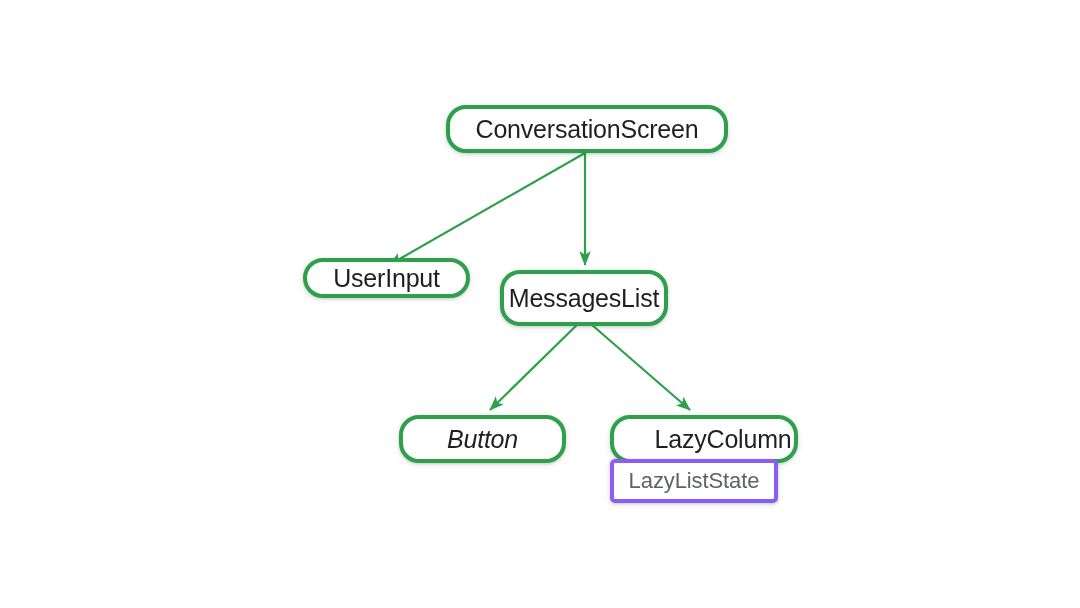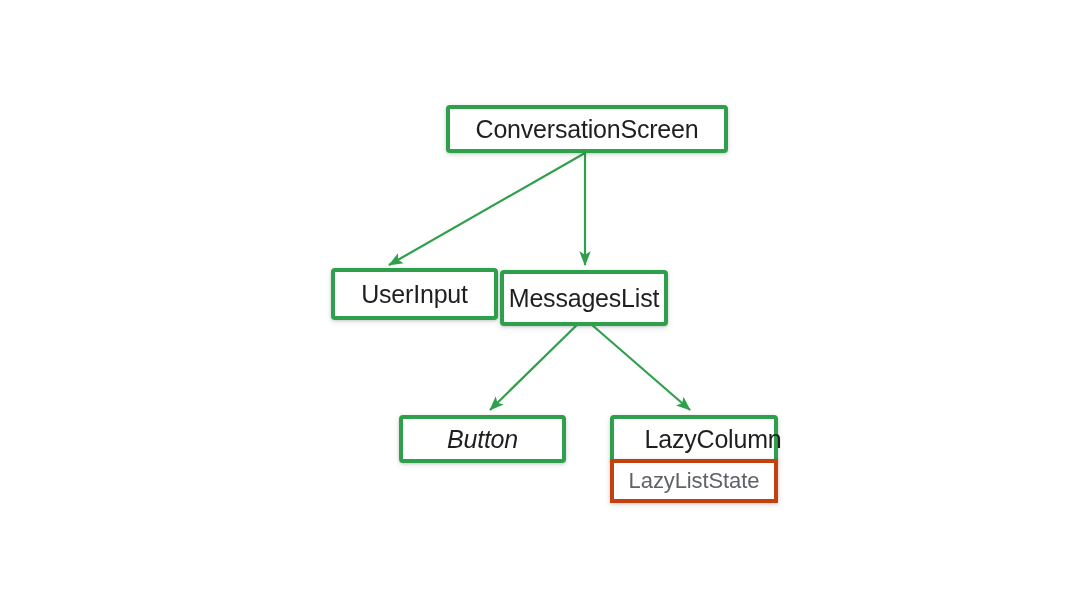--- a/index.html
+++ b/index.html
@@ -28,51 +28,51 @@
     height: 608px;
     pointer-events: none;
   }
   .node {
     position: absolute;
     box-sizing: border-box;
     display: flex;
     align-items: center;
     justify-content: center;
     background: #ffffff;
-    border-radius: 4px;
+    border-radius: 20px;
     box-shadow: 0 1px 3px rgba(60,64,67,0.22), 0 2px 7px rgba(60,64,67,0.10);
     z-index: 2;
   }
   .node-green {
     border: 4px solid #2EA04C;
   }
   .node-amber {
-    border: 4px solid #c2410c;
-    border-radius: 0;
+    border: 4px solid #8b5cf6;
+    border-radius: 5px;
   }
   .node-label {
     font-size: 25px;
     line-height: 1;
     color: #1f1f1f;
     letter-spacing: -0.2px;
     white-space: nowrap;
   }
   .node-label-muted {
     font-size: 22px;
     line-height: 1;
     color: #5F6368;
     letter-spacing: -0.1px;
     white-space: nowrap;
   }
   
   #node-conversationscreen { left: 446px; top: 105px; width: 282px; height: 48px; }
-  #node-userinput         { left: 303px; top: 268px; width: 167px; height: 52px; margin-left: 28px; }
+  #node-userinput         { left: 303px; top: 258px; width: 167px; height: 40px; }
   #node-messageslist      { left: 500px; top: 270px; width: 168px; height: 56px; }
   #node-button            { left: 399px; top: 415px; width: 167px; height: 48px; font-style: italic; }
-  #node-lazycolumn        { left: 610px; top: 415px; width: 168px; height: 48px; padding-left: 38px; }
+  #node-lazycolumn        { left: 610px; top: 415px; width: 188px; height: 48px; padding-left: 38px; }
   #node-lazyliststate     { left: 610px; top: 459px; width: 168px; height: 44px; z-index: 3; }
 </style>
 </head>
 <body>
 
 <div id="canvas">
 
   <svg id="edges" viewBox="0 0 1080 608" width="1080" height="608" xmlns="http://www.w3.org/2000/svg">
     <defs>
       <marker id="arrowhead" markerWidth="8" markerHeight="8" refX="6.2" refY="3" orient="auto" markerUnits="strokeWidth">

